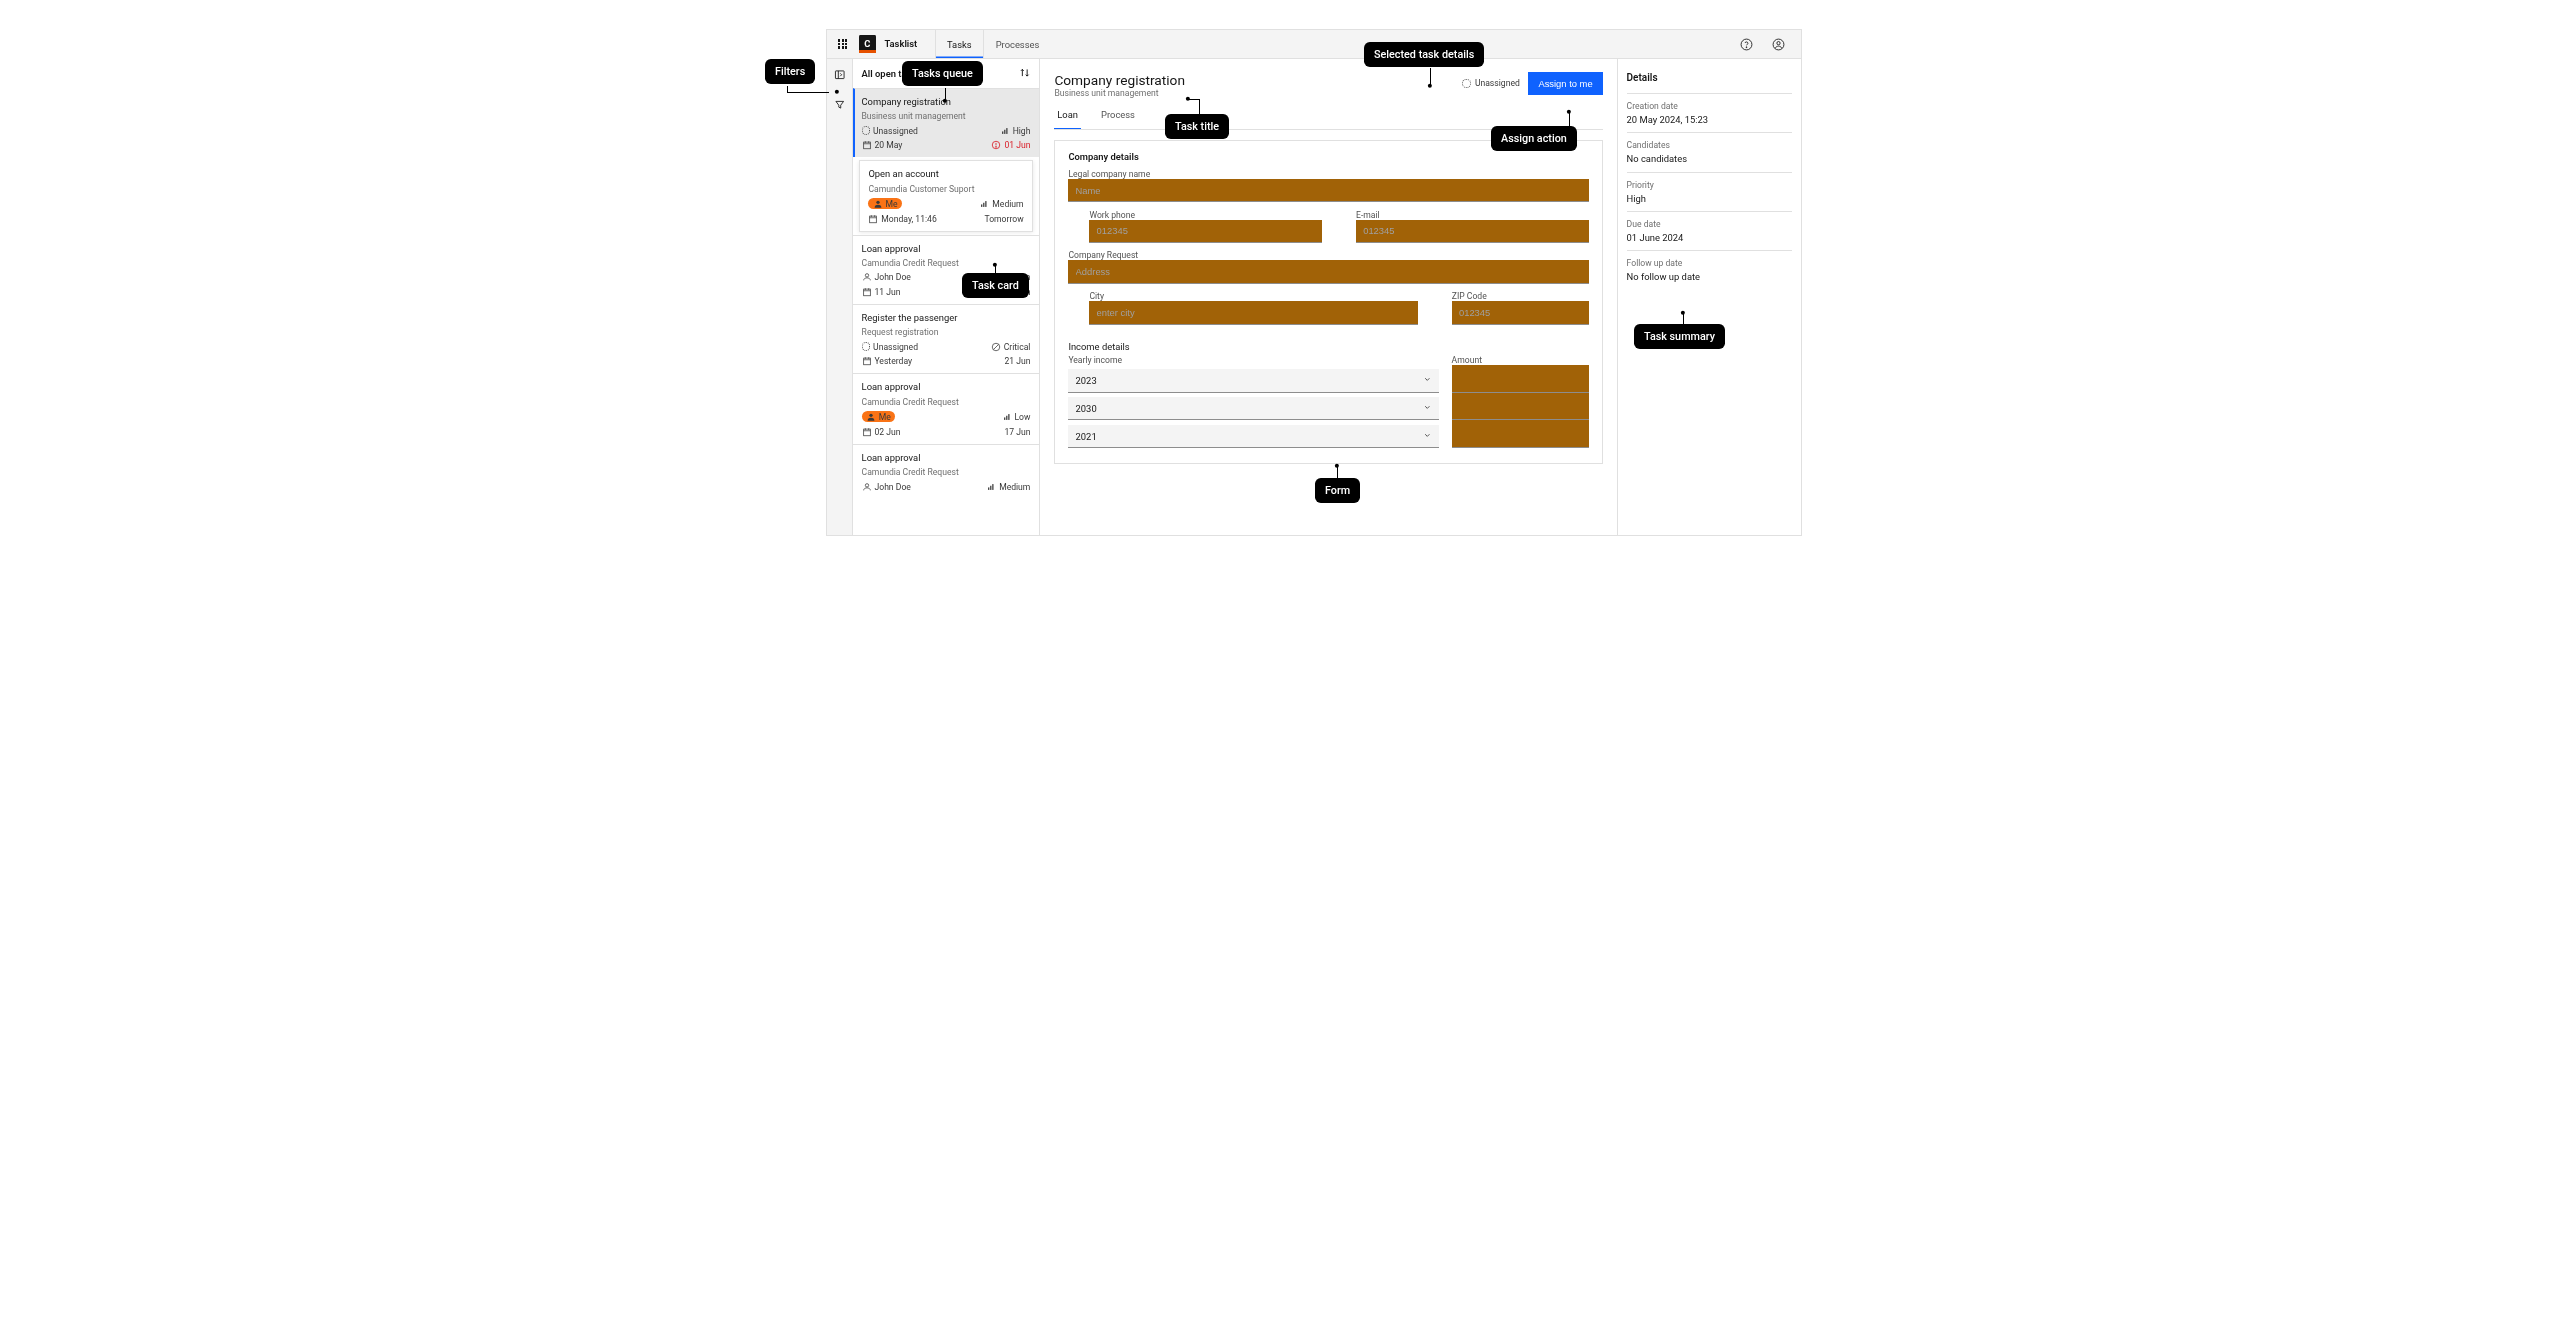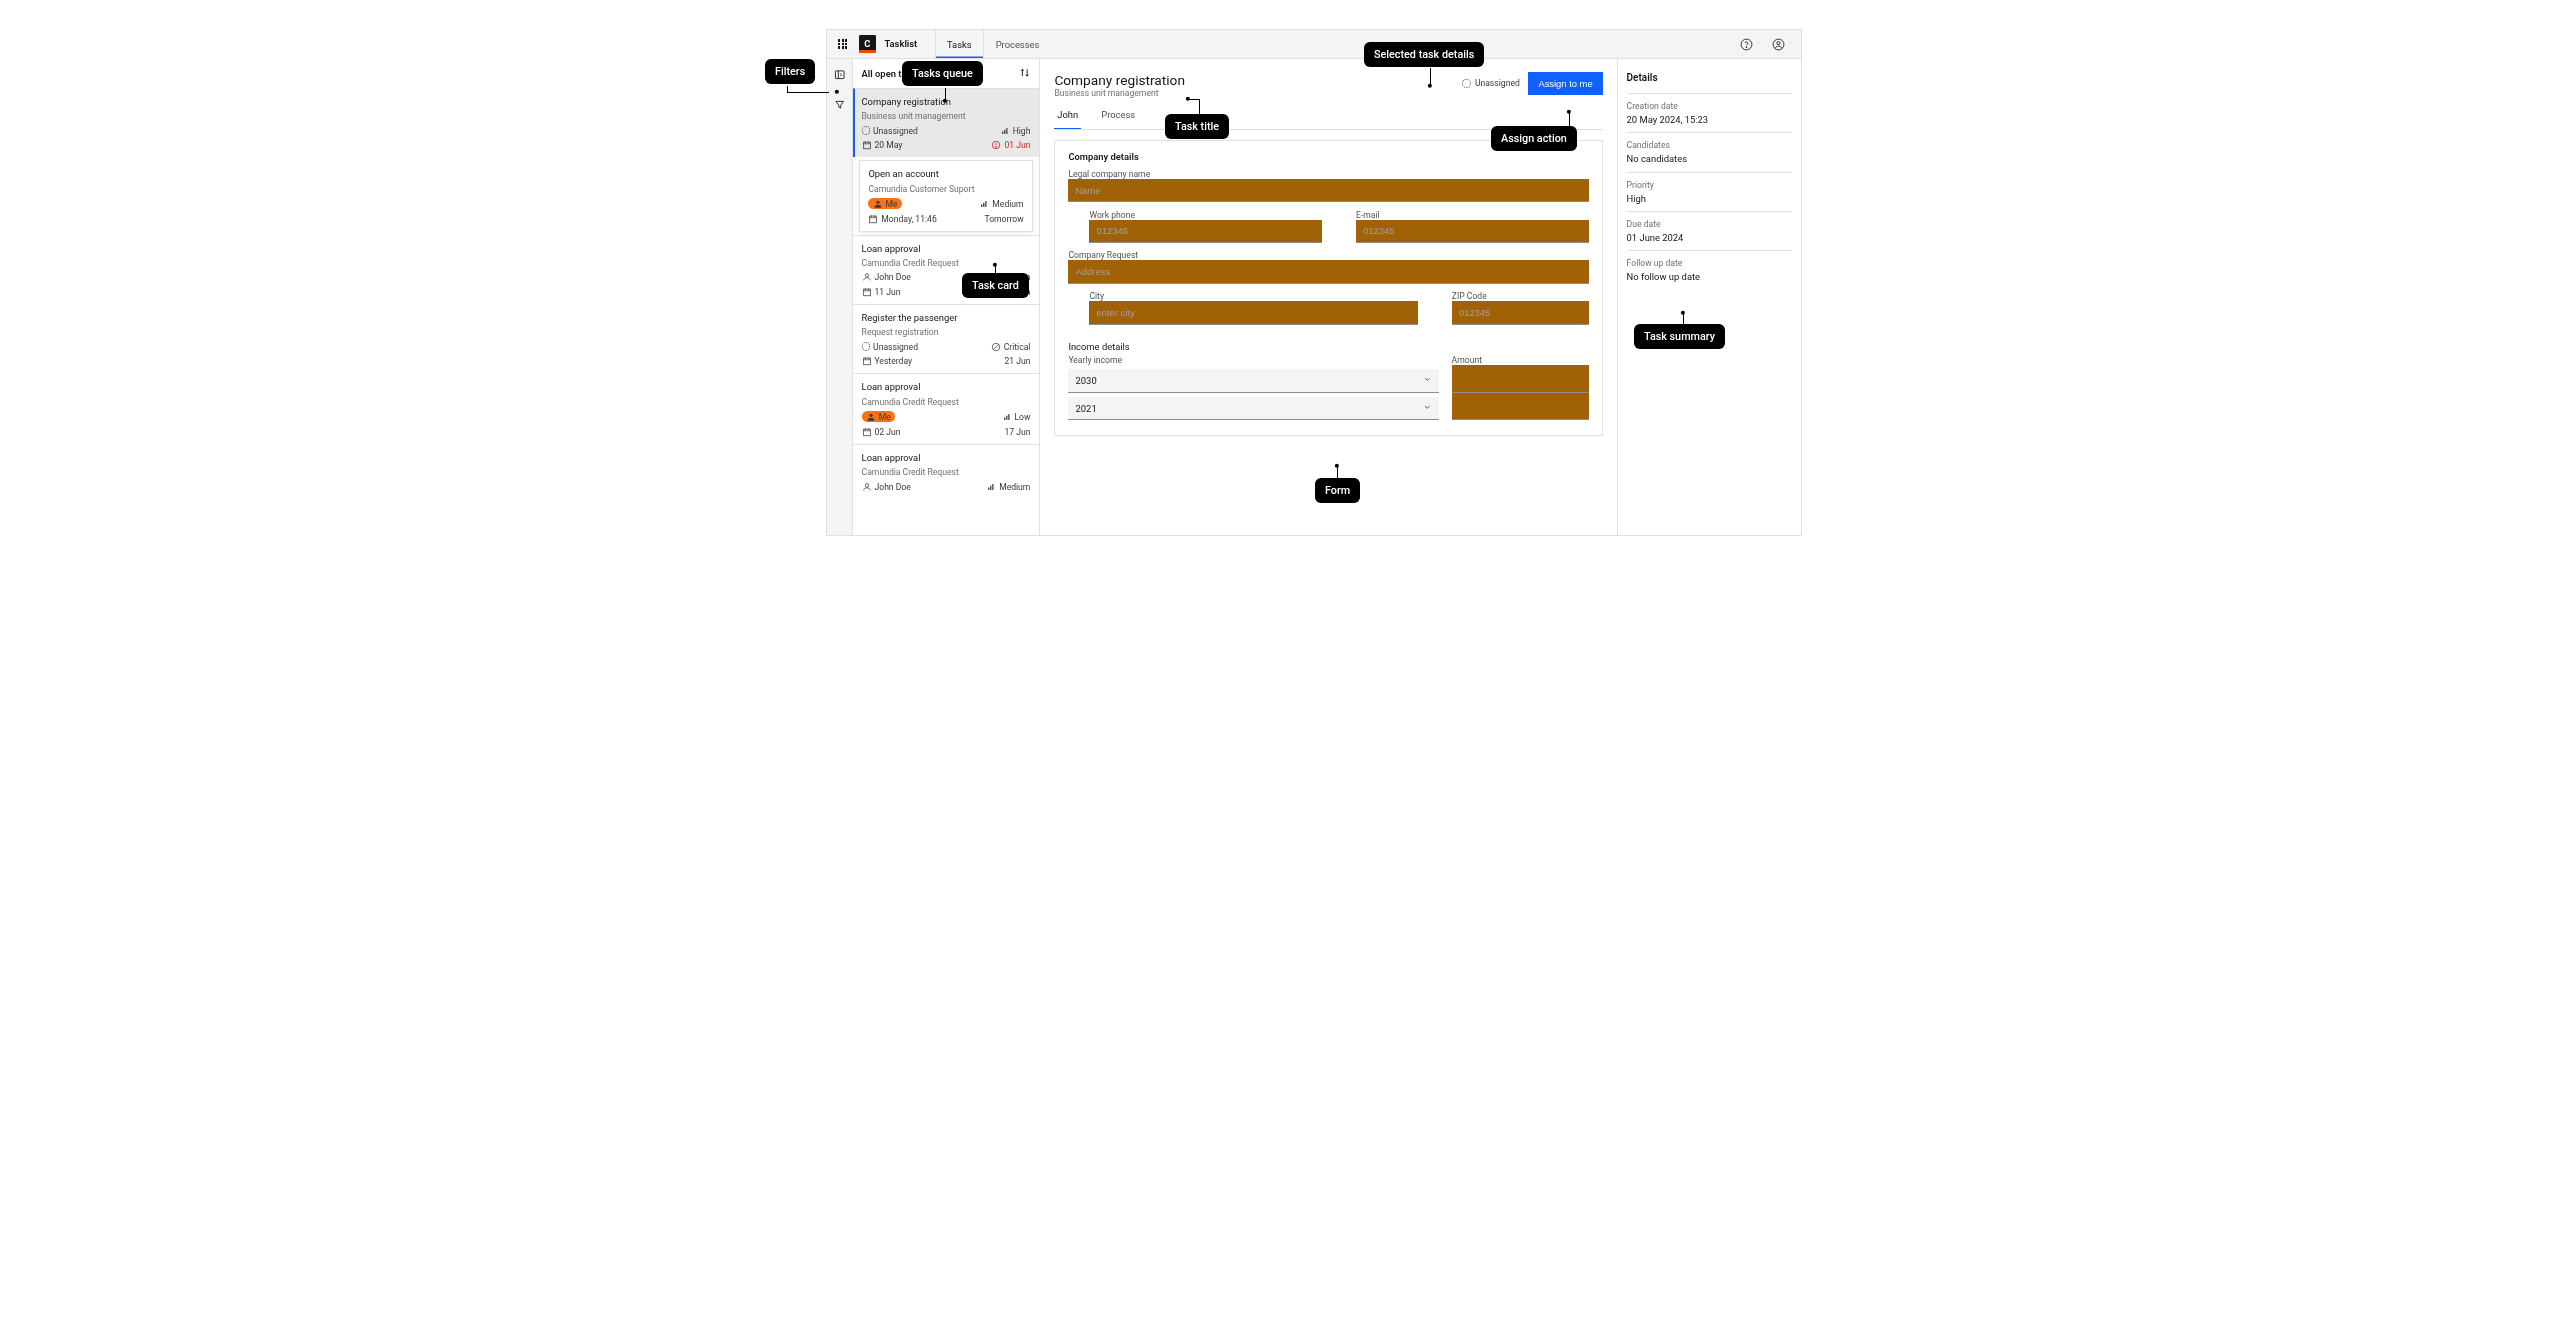--- a/index.html
+++ b/index.html
@@ -465,21 +465,21 @@
           </div>
           <div class="assign-area">
             <div class="assign-status">
               <span class="dotted-circle"></span>
               <span>Unassigned</span>
             </div>
             <button class="assign-btn">Assign to me</button>
           </div>
         </div>
         <div class="task-tabs">
-          <div class="ttab active">John</div>
+          <div class="ttab active">Loan</div>
           <div class="ttab">Process</div>
         </div>
         <div class="form-wrap">
           <div class="section-title">Company details</div>
           <label class="ff-label">Legal company name</label>
           <input class="ff-input" placeholder="Name" style="">
           <div class="ff-row">
             <div class="ff-col">
               <label class="ff-label">Work phone</label>
               <input class="ff-input" placeholder="012345" style="">
@@ -503,20 +503,29 @@
           </div>
           <div class="income-group">
             <div class="section-title">Income details</div>
             <div class="ff-row" style="margin-top:2.9px">
               <label class="ff-label" style="flex:1;margin-top:0">Yearly income</label>
               <label class="ff-label" style="flex:0 0 137px;margin-top:0">Amount</label>
             </div>
             <div id="income-rows">
                 <div class="income-row">
                   <div class="ff-select">
+                    <span>2023</span>
+                    <span class="chev"><svg viewBox="0 0 24 24" fill="none" stroke="currentColor" stroke-width="2">
+                        <polyline points="6 9 12 15 18 9"></polyline>
+                      </svg></span>
+                  </div>
+                  <input class="ff-input amount" style="">
+                </div>
+                <div class="income-row">
+                  <div class="ff-select">
                     <span>2030</span>
                     <span class="chev"><svg viewBox="0 0 24 24" fill="none" stroke="currentColor" stroke-width="2">
                         <polyline points="6 9 12 15 18 9"></polyline>
                       </svg></span>
                   </div>
                   <input class="ff-input amount" style="">
                 </div>
                 <div class="income-row">
                   <div class="ff-select">
                     <span>2021</span>

